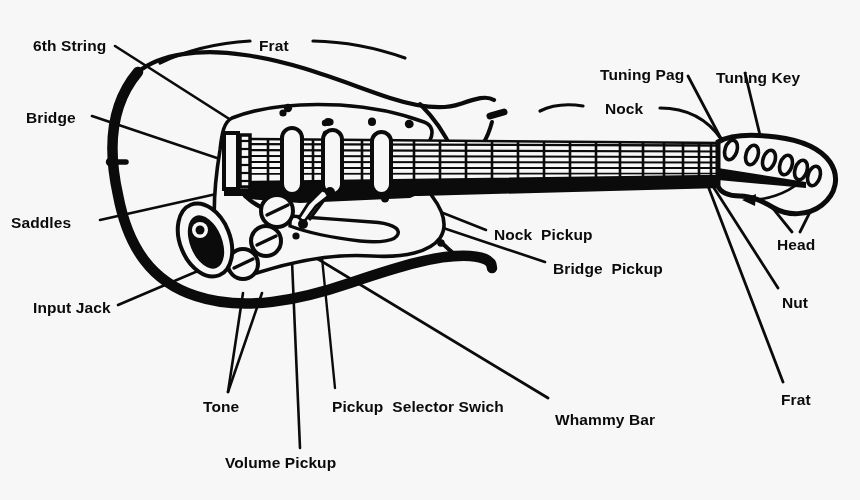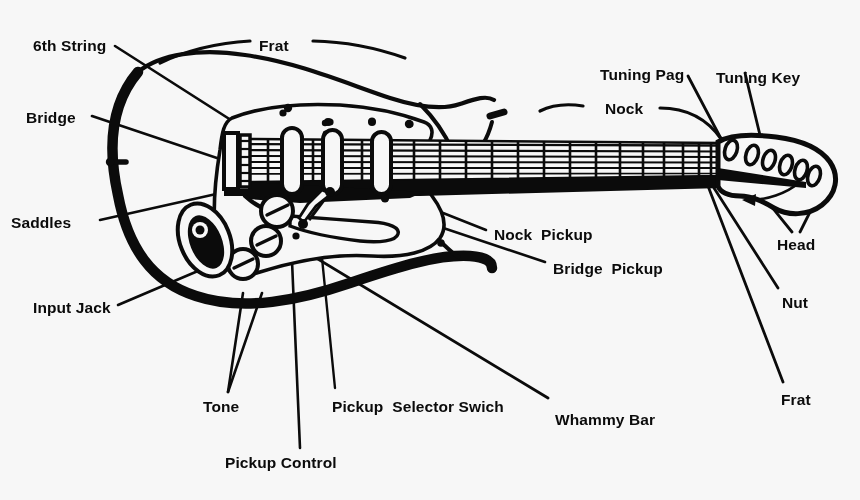--- a/index.html
+++ b/index.html
@@ -288,15 +288,15 @@
   <div class="lbl" style="left:11px;  top:215px;">Saddles</div>
   <div class="lbl" style="left:494px; top:227px;">Nock  Pickup</div>
   <div class="lbl" style="left:777px; top:237px;text-align:center;">Head</div>
   <div class="lbl" style="left:553px; top:261px;">Bridge  Pickup</div>
   <div class="lbl" style="left:782px; top:295px;">Nut</div>
   <div class="lbl" style="left:33px;  top:300px;">Input Jack</div>
   <div class="lbl" style="left:781px; top:392px;">Frat</div>
   <div class="lbl" style="left:203px; top:399px;">Tone</div>
   <div class="lbl" style="left:332px; top:399px;">Pickup  Selector Swich</div>
   <div class="lbl" style="left:555px; top:412px;">Whammy Bar</div>
-  <div class="lbl" style="left:225px; top:455px;">Pickup Control</div>
+  <div class="lbl" style="left:225px; top:455px;">Volume Pickup</div>
 
 </div>
 
 </body></html>

